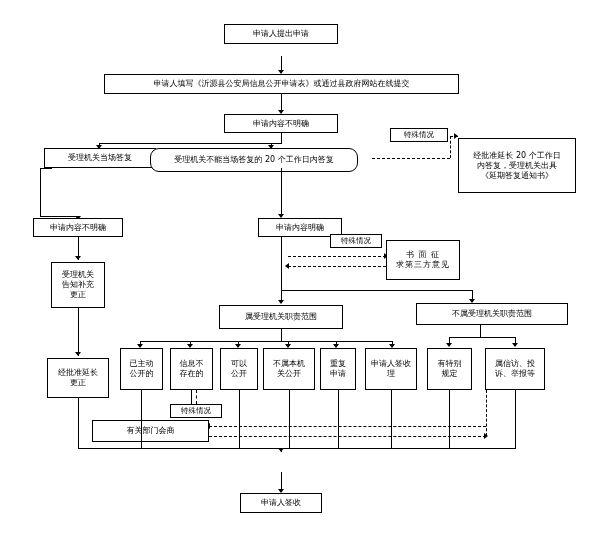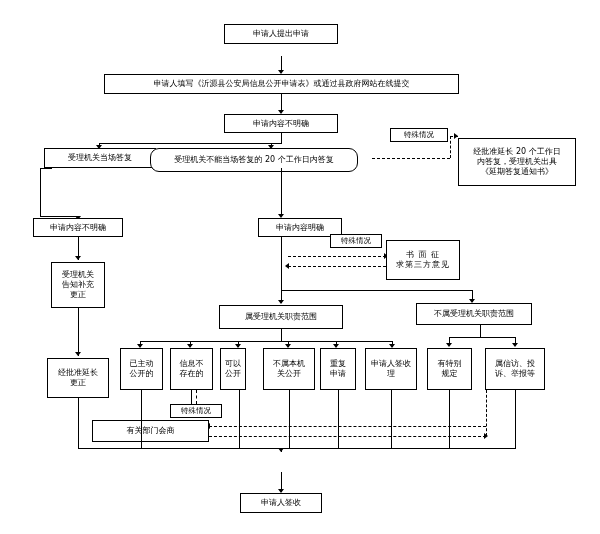--- a/index.html
+++ b/index.html
@@ -78,21 +78,21 @@
   <div class="box" style="left:44px;top:148px;width:112px;height:20px;">受理机关当场答复</div>
 
   <div class="box" style="left:150px;top:148px;width:208px;height:24px;border-radius:9px;">受理机关不能当场答复的 20 个工作日内答复</div>
 
   <div class="box" style="left:390px;top:128px;width:58px;height:14px;font-size:7.5px;">特殊情况</div>
   <div class="dash-h" style="left:372px;top:158px;width:78px;"></div>
   <div class="dash-v" style="left:450px;top:136px;height:22px;"></div>
   <div class="dash-h" style="left:450px;top:136px;width:8px;"></div>
   <div class="arrow-r" style="left:454px;top:133px;"></div>
 
-  <div class="box" style="left:458px;top:138px;width:118px;height:48px;">经批准延长 20 个工作日
+  <div class="box" style="left:458px;top:138px;width:118px;height:55px;">经批准延长 20 个工作日
 内答复，受理机关出具
 《延期答复通知书》</div>
 
   <div class="vline" style="left:40px;top:168px;height:48px;"></div>
   <div class="hline" style="left:40px;top:168px;width:12px;"></div>
   <div class="hline" style="left:40px;top:216px;width:38px;"></div>
   <div class="vline" style="left:78px;top:216px;height:4px;"></div>
   <div class="arrow-d" style="left:75px;top:216px;"></div>
 
   <div class="vline" style="left:281px;top:168px;height:48px;"></div>
@@ -127,42 +127,42 @@
 
   <div class="vline" style="left:281px;top:237px;height:66px;"></div>
   <div class="arrow-d" style="left:278px;top:300px;"></div>
 
   <div class="hline" style="left:281px;top:290px;width:191px;"></div>
   <div class="vline" style="left:472px;top:290px;height:12px;"></div>
   <div class="arrow-d" style="left:469px;top:299px;"></div>
 
   <div class="box" style="left:219px;top:305px;width:124px;height:24px;">属受理机关职责范围</div>
 
-  <div class="box" style="left:416px;top:303px;width:116px;height:22px;text-align:center;">不属受理机关职责范围</div>
+  <div class="box" style="left:416px;top:303px;width:152px;height:22px;text-align:center;">不属受理机关职责范围</div>
 
   <div class="vline" style="left:281px;top:329px;height:12px;"></div>
   <div class="hline" style="left:140px;top:341px;width:252px;"></div>
   <div class="vline" style="left:140px;top:341px;height:6px;"></div>
   <div class="arrow-d" style="left:137px;top:344px;"></div>
   <div class="vline" style="left:190px;top:341px;height:6px;"></div>
   <div class="arrow-d" style="left:187px;top:344px;"></div>
   <div class="vline" style="left:238px;top:341px;height:6px;"></div>
   <div class="arrow-d" style="left:235px;top:344px;"></div>
   <div class="vline" style="left:288px;top:341px;height:6px;"></div>
   <div class="arrow-d" style="left:285px;top:344px;"></div>
   <div class="vline" style="left:336px;top:341px;height:6px;"></div>
   <div class="arrow-d" style="left:333px;top:344px;"></div>
   <div class="vline" style="left:392px;top:341px;height:6px;"></div>
   <div class="arrow-d" style="left:389px;top:344px;"></div>
 
   <div class="box" style="left:120px;top:348px;width:43px;height:42px;">已主动
 公开的</div>
   <div class="box" style="left:170px;top:348px;width:43px;height:42px;">信息不
 存在的</div>
-  <div class="box" style="left:220px;top:348px;width:26px;height:42px;">可以
+  <div class="box" style="left:220px;top:348px;width:38px;height:42px;">可以
 公开</div>
   <div class="box" style="left:263px;top:348px;width:52px;height:42px;">不属本机
 关公开</div>
   <div class="box" style="left:320px;top:348px;width:36px;height:42px;">重复
 申请</div>
   <div class="box" style="left:365px;top:348px;width:52px;height:42px;">申请人签收
 理</div>
 
   <div class="vline" style="left:480px;top:325px;height:12px;"></div>
   <div class="hline" style="left:449px;top:337px;width:66px;"></div>

